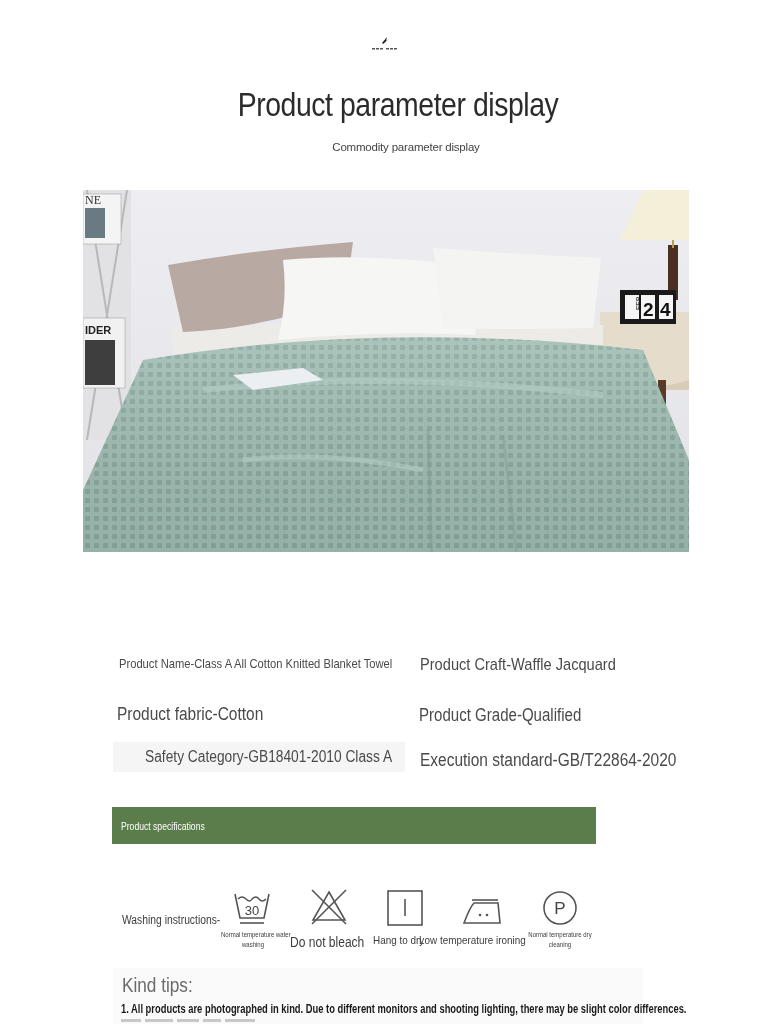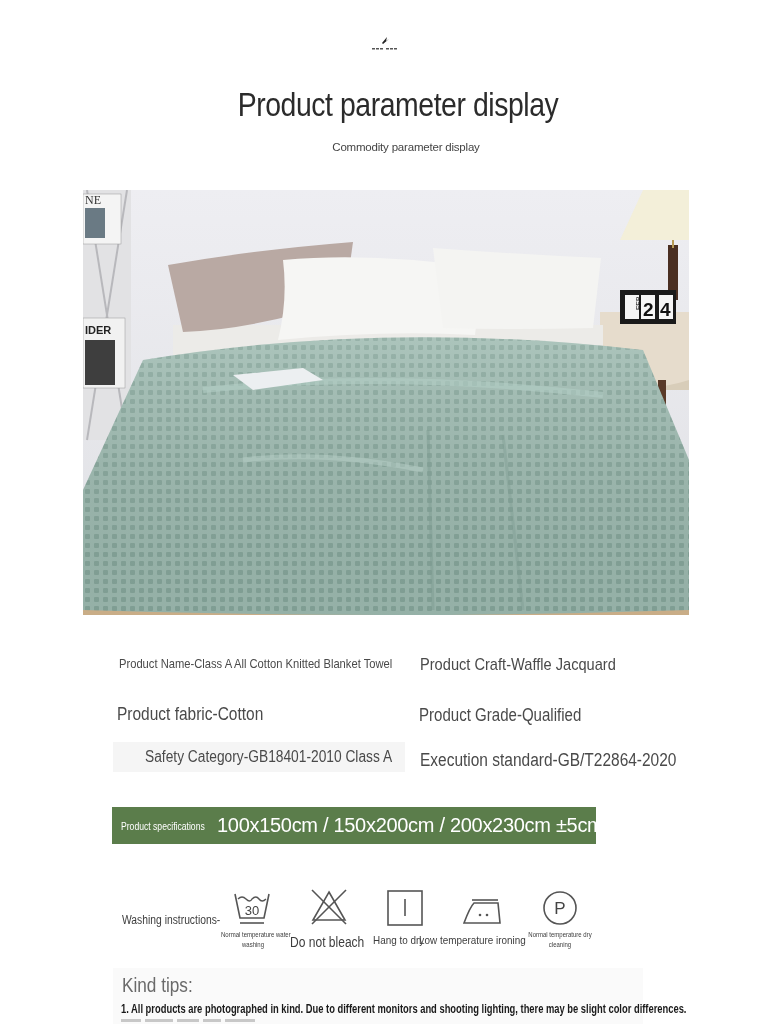--- a/index.html
+++ b/index.html
@@ -5,21 +5,21 @@
     * { margin: 0; padding: 0; box-sizing: border-box; }
     html, body { width: 768px; height: 1024px; overflow: hidden; background: #ffffff; }
     body { position: relative; font-family: "Liberation Sans", sans-serif; color: #2a2a2a; }
     .cond { font-family: "Liberation Sans Narrow", "Liberation Sans", sans-serif; font-stretch: condensed; }
 
     .logo { position: absolute; left: 370px; top: 34px; width: 28px; height: 18px; }
     .title { position: absolute; top: 86px; left: 0; width: 796px; text-align: center;
              font-size: 33px; color: #2b2b2b; letter-spacing: -0.5px; transform: scaleX(0.86); transform-origin: center; }
     .subtitle { position: absolute; top: 141px; left: 0; width: 764px; text-align: center; font-size: 11.5px; color: #444; letter-spacing: -0.2px; margin-left: 24px; }
 
-    .photo { position: absolute; left: 83px; top: 190px; width: 606px; height: 425px; overflow: hidden; background: #a3a3a3; }
+    .photo { position: absolute; left: 83px; top: 190px; width: 606px; height: 362px; overflow: hidden; background: #a3a3a3; }
     .photo svg { display: block; }
 
     .param { position: absolute; color: #4a4a4a; white-space: nowrap; transform-origin: left center; }
     .p-name { left: 119px; top: 656px; font-size: 13px; transform: scaleX(0.86); }
     .p-craft { left: 420px; top: 655px; font-size: 17px; transform: scaleX(0.86); }
     .p-fabric { left: 117px; top: 704px; font-size: 18px; transform: scaleX(0.86); }
     .p-grade { left: 419px; top: 705px; font-size: 17.5px; transform: scaleX(0.86); }
     .p-safety-bg { position: absolute; left: 113px; top: 742px; width: 292px; height: 30px; background: #f5f5f5; }
     .p-safety { left: 145px; top: 748px; font-size: 16px; transform: scaleX(0.86); }
     .p-exec { left: 420px; top: 750px; font-size: 18px; transform: scaleX(0.86); }
@@ -125,21 +125,20 @@
 <div class="param p-name cond">Product Name-Class A All Cotton Knitted Blanket Towel</div>
 <div class="param p-craft cond">Product Craft-Waffle Jacquard</div>
 <div class="param p-fabric cond">Product fabric-Cotton</div>
 <div class="param p-grade cond">Product Grade-Qualified</div>
 <div class="p-safety-bg"></div>
 <div class="param p-safety cond">Safety Category-GB18401-2010 Class A</div>
 <div class="param p-exec cond">Execution standard-GB/T22864-2020</div>
 
 <div class="spec-bar">
   <span class="spec-label cond">Product specifications</span>
-  <span class="spec-value">100x150cm / 150x200cm / 200x230cm ±5cm</span>
 </div>
 
 <div class="wash-label cond">Washing instructions-</div>
 
 <svg class="wash-icon" style="left:232px;top:890px" width="40" height="36" viewBox="0 0 40 36">
   <path d="M3 4 L8 28 L32 28 L37 4" stroke="#555" stroke-width="1.6" fill="none"></path>
   <path d="M6 9 Q10 5 14 9 Q18 13 20 9 Q24 5 27 9 Q30 13 34 9" stroke="#555" stroke-width="1.4" fill="none"></path>
   <text x="20" y="25" text-anchor="middle" font-size="13" fill="#444" font-family="Liberation Sans, sans-serif">30</text>
   <line x1="8" y1="33" x2="32" y2="33" stroke="#555" stroke-width="1.6"></line>
 </svg>

